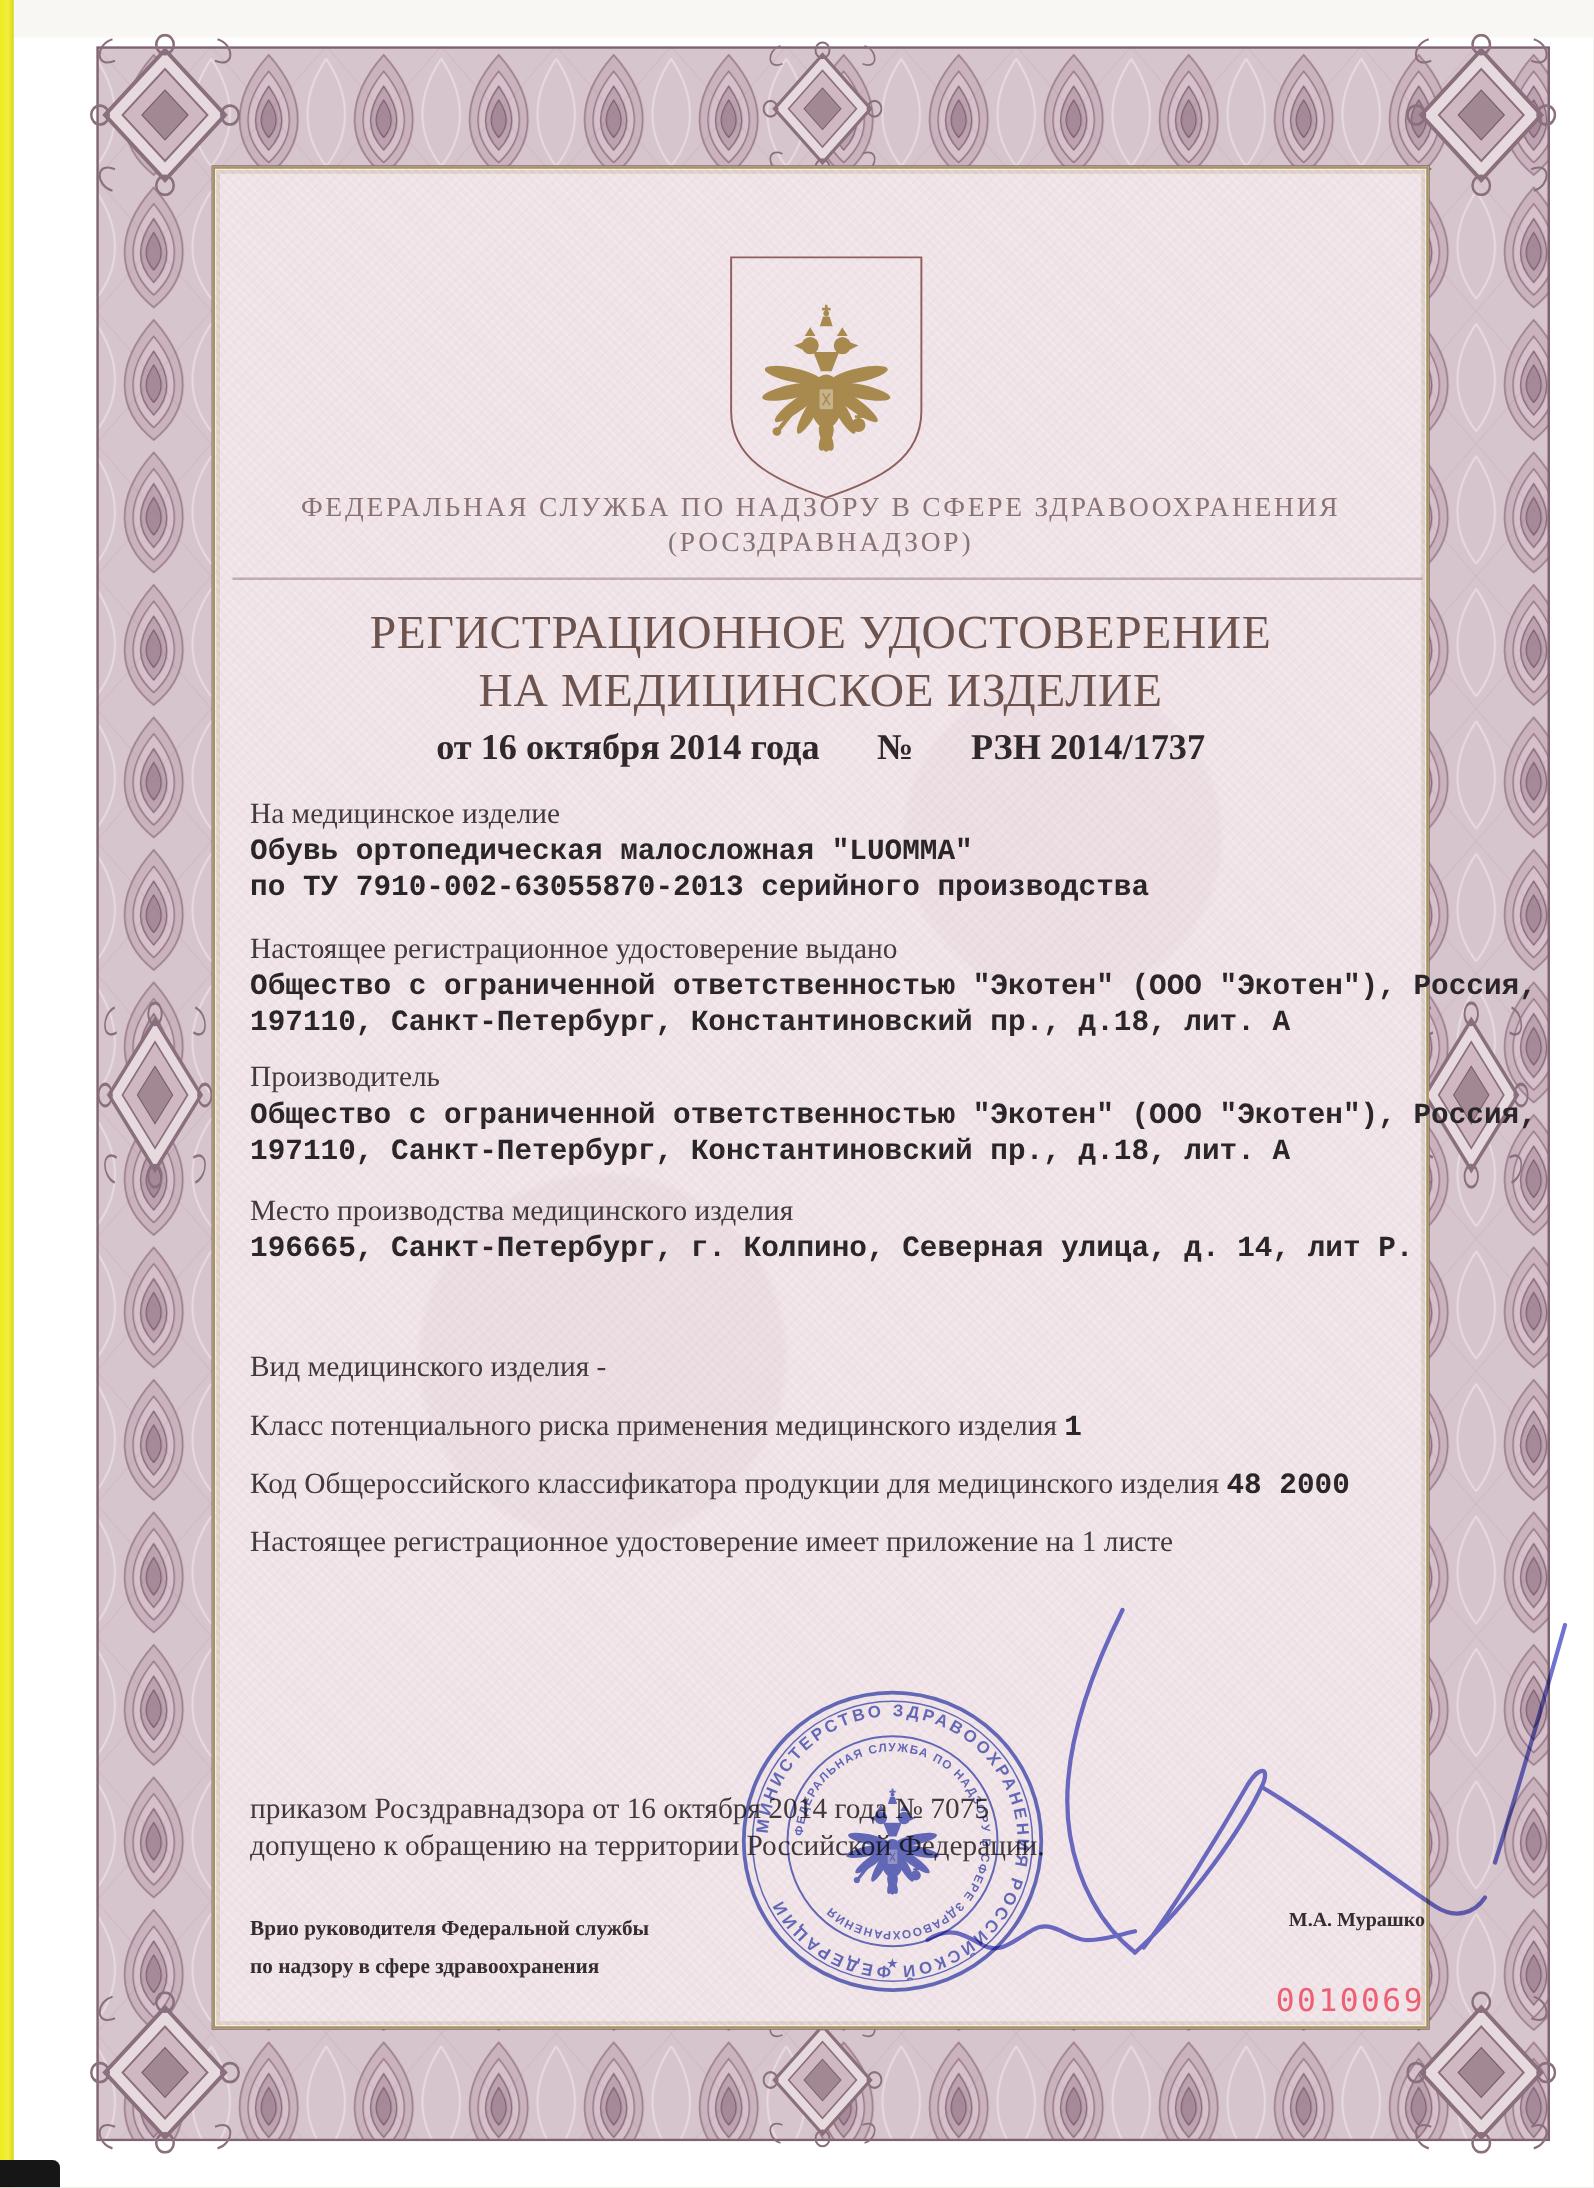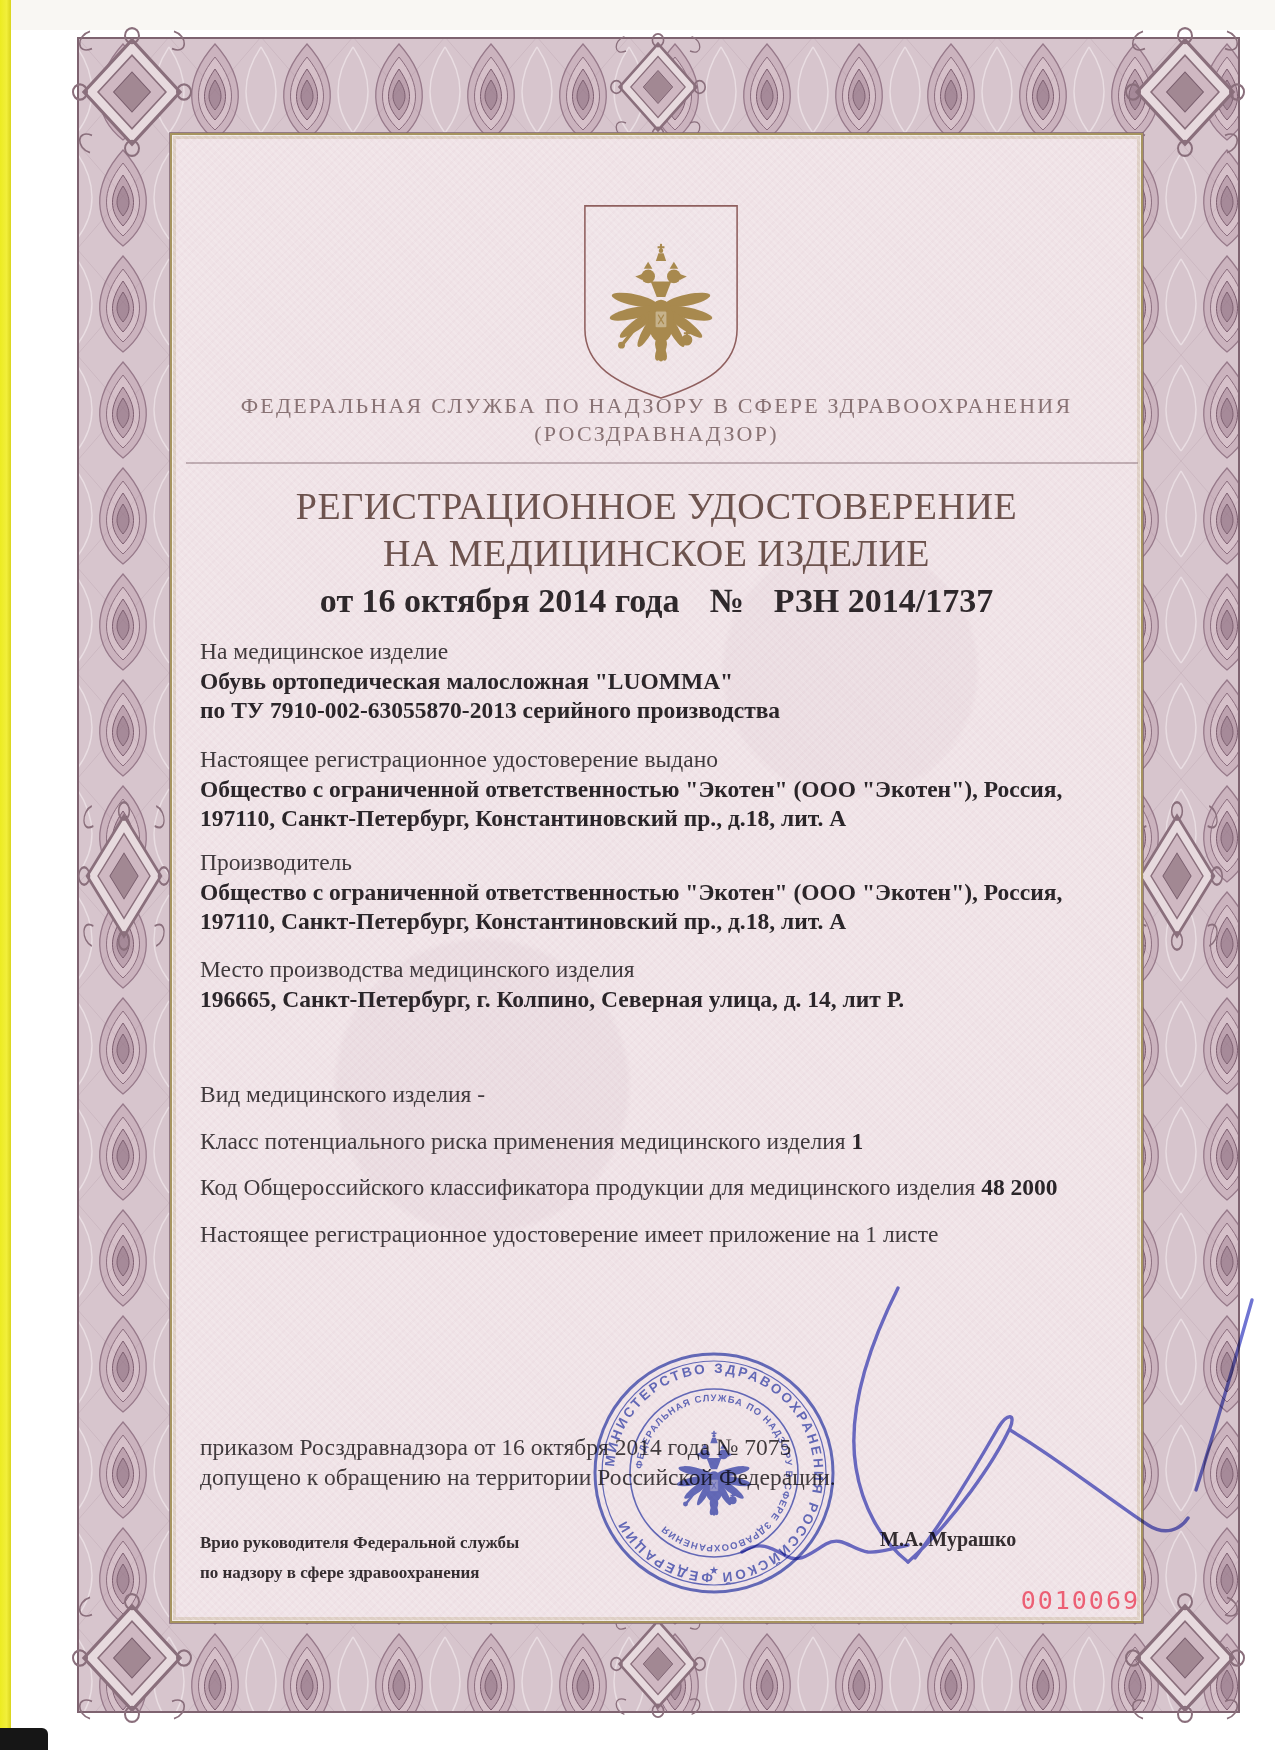--- a/index.html
+++ b/index.html
@@ -19,28 +19,28 @@
        radial-gradient(circle 300px at 32% 64%, rgba(167,130,150,.07) 0 48%, transparent 50%),
        radial-gradient(circle 260px at 70% 36%, rgba(167,130,150,.06) 0 48%, transparent 50%),
        repeating-linear-gradient(45deg, rgba(255,255,255,.14) 0 2px, transparent 2px 5px),
        repeating-linear-gradient(-45deg, rgba(190,150,168,.05) 0 2px, transparent 2px 6px);}
   .emblem{left:578px;top:202px;width:166px;height:200px;}
   .h-agency{left:170px;width:973px;text-align:center;font-size:22px;letter-spacing:2.2px;
             color:#887274;white-space:nowrap;}
   .divider{left:186px;top:462px;width:952px;height:2px;background:rgba(130,105,112,.45);}
   .title-line{left:170px;width:973px;text-align:center;font-weight:normal;font-size:38px;
               letter-spacing:.5px;color:#6d534e;white-space:nowrap;}
-  .date-row{left:170px;top:582px;width:973px;display:flex;justify-content:center;gap:30px;
-            font-weight:bold;font-size:34px;color:#2e282b;white-space:nowrap;}
+  .date-row{left:170px;top:582px;width:973px;display:flex;justify-content:center;gap:46px;
+            font-weight:bold;font-size:29px;color:#2e282b;white-space:nowrap;}
   .para{left:200px;width:950px;font-size:23.5px;line-height:29.5px;color:#403a3d;white-space:nowrap;}
-  .b{font-weight:bold;color:#2a2529;}
+  .b{font-weight:bold;color:#2a2529;font-family:Liberation Mono, monospace;}
   .sig-block{left:200px;top:1528px;width:700px;font-weight:bold;font-size:17px;
              line-height:29.5px;color:#342d30;}
-  .sig-name{left:880px;top:1528px;width:260px;font-weight:bold;
-            font-size:20px;color:#342d30;white-space:nowrap;}
+  .sig-name{left:880px;top:1528px;width:260px;text-align:right;font-weight:bold;
+            font-size:16px;color:#342d30;white-space:nowrap;}
   .serial{left:880px;top:1586px;width:260px;text-align:right;
           font-family:"DejaVu Sans Mono",monospace;font-weight:normal;font-size:25px;
           letter-spacing:2px;color:#ec5f74;white-space:nowrap;}
   .stamp-svg{left:588px;top:1347px;width:252px;height:252px;mix-blend-mode:multiply;opacity:.92;}
   .sign-svg{left:700px;top:1260px;width:570px;height:340px;mix-blend-mode:multiply;}
 </style>
 </head>
 <body>
 
 <svg width="0" height="0" style="position:absolute">

